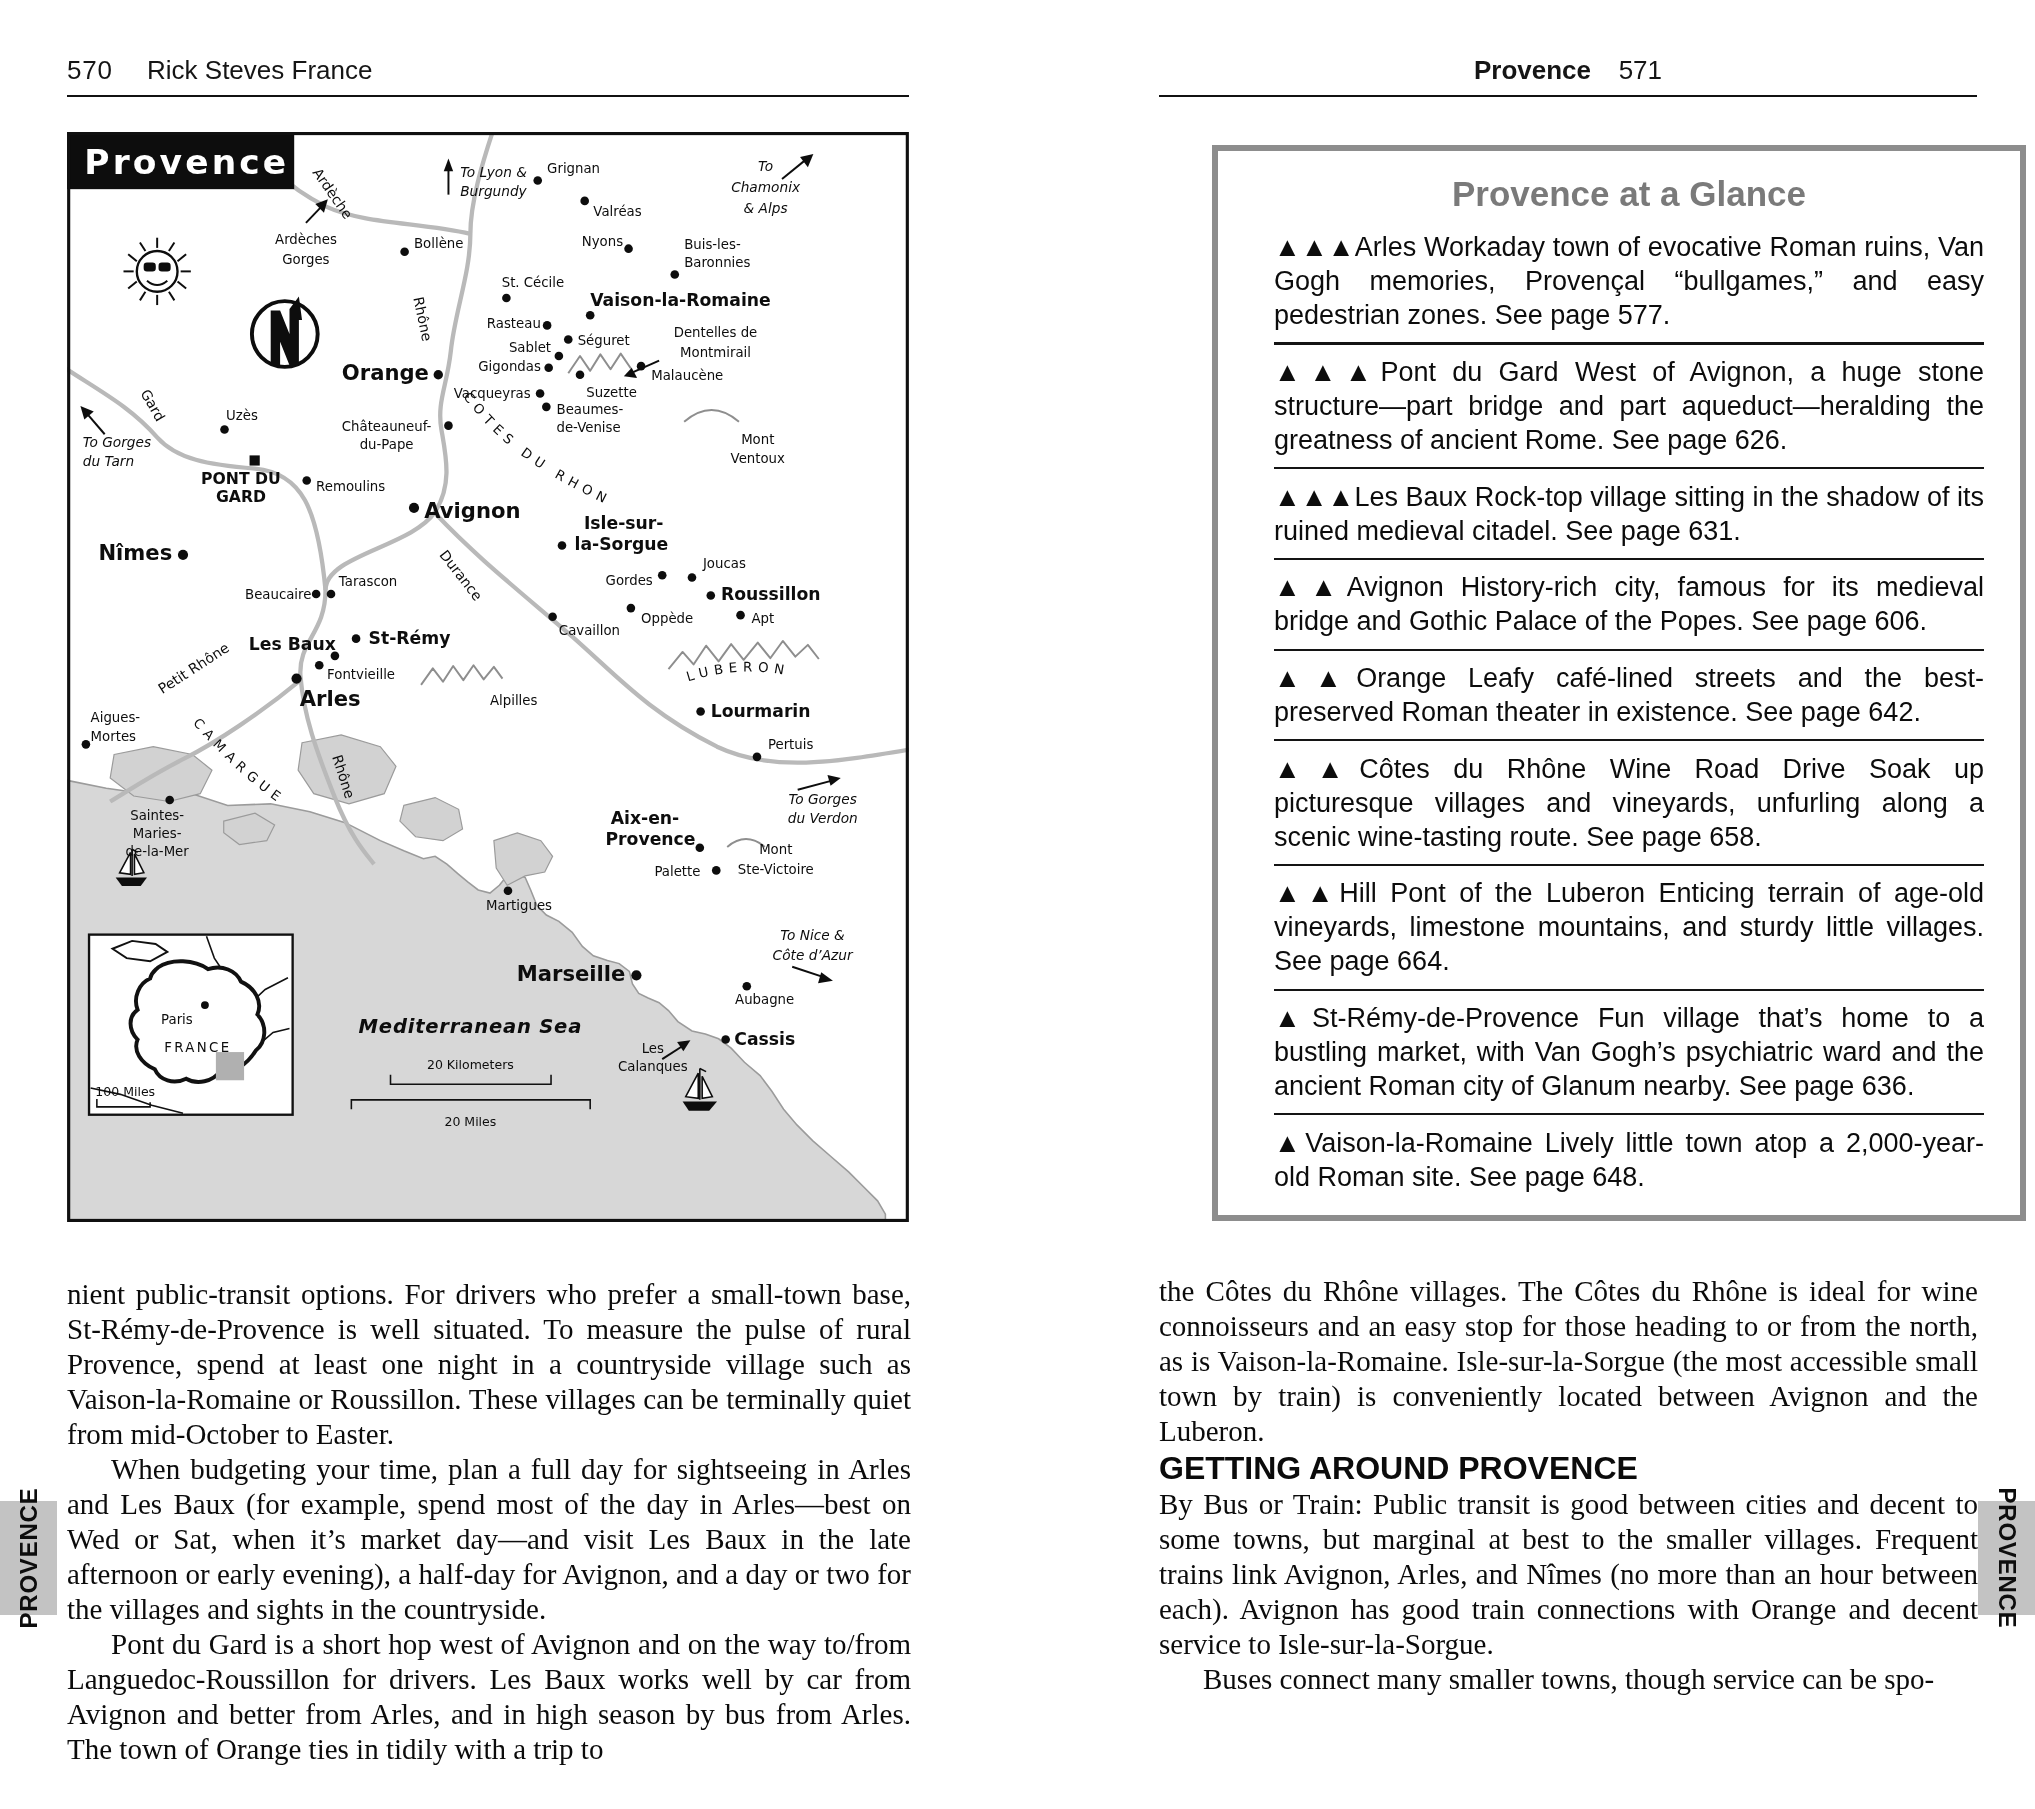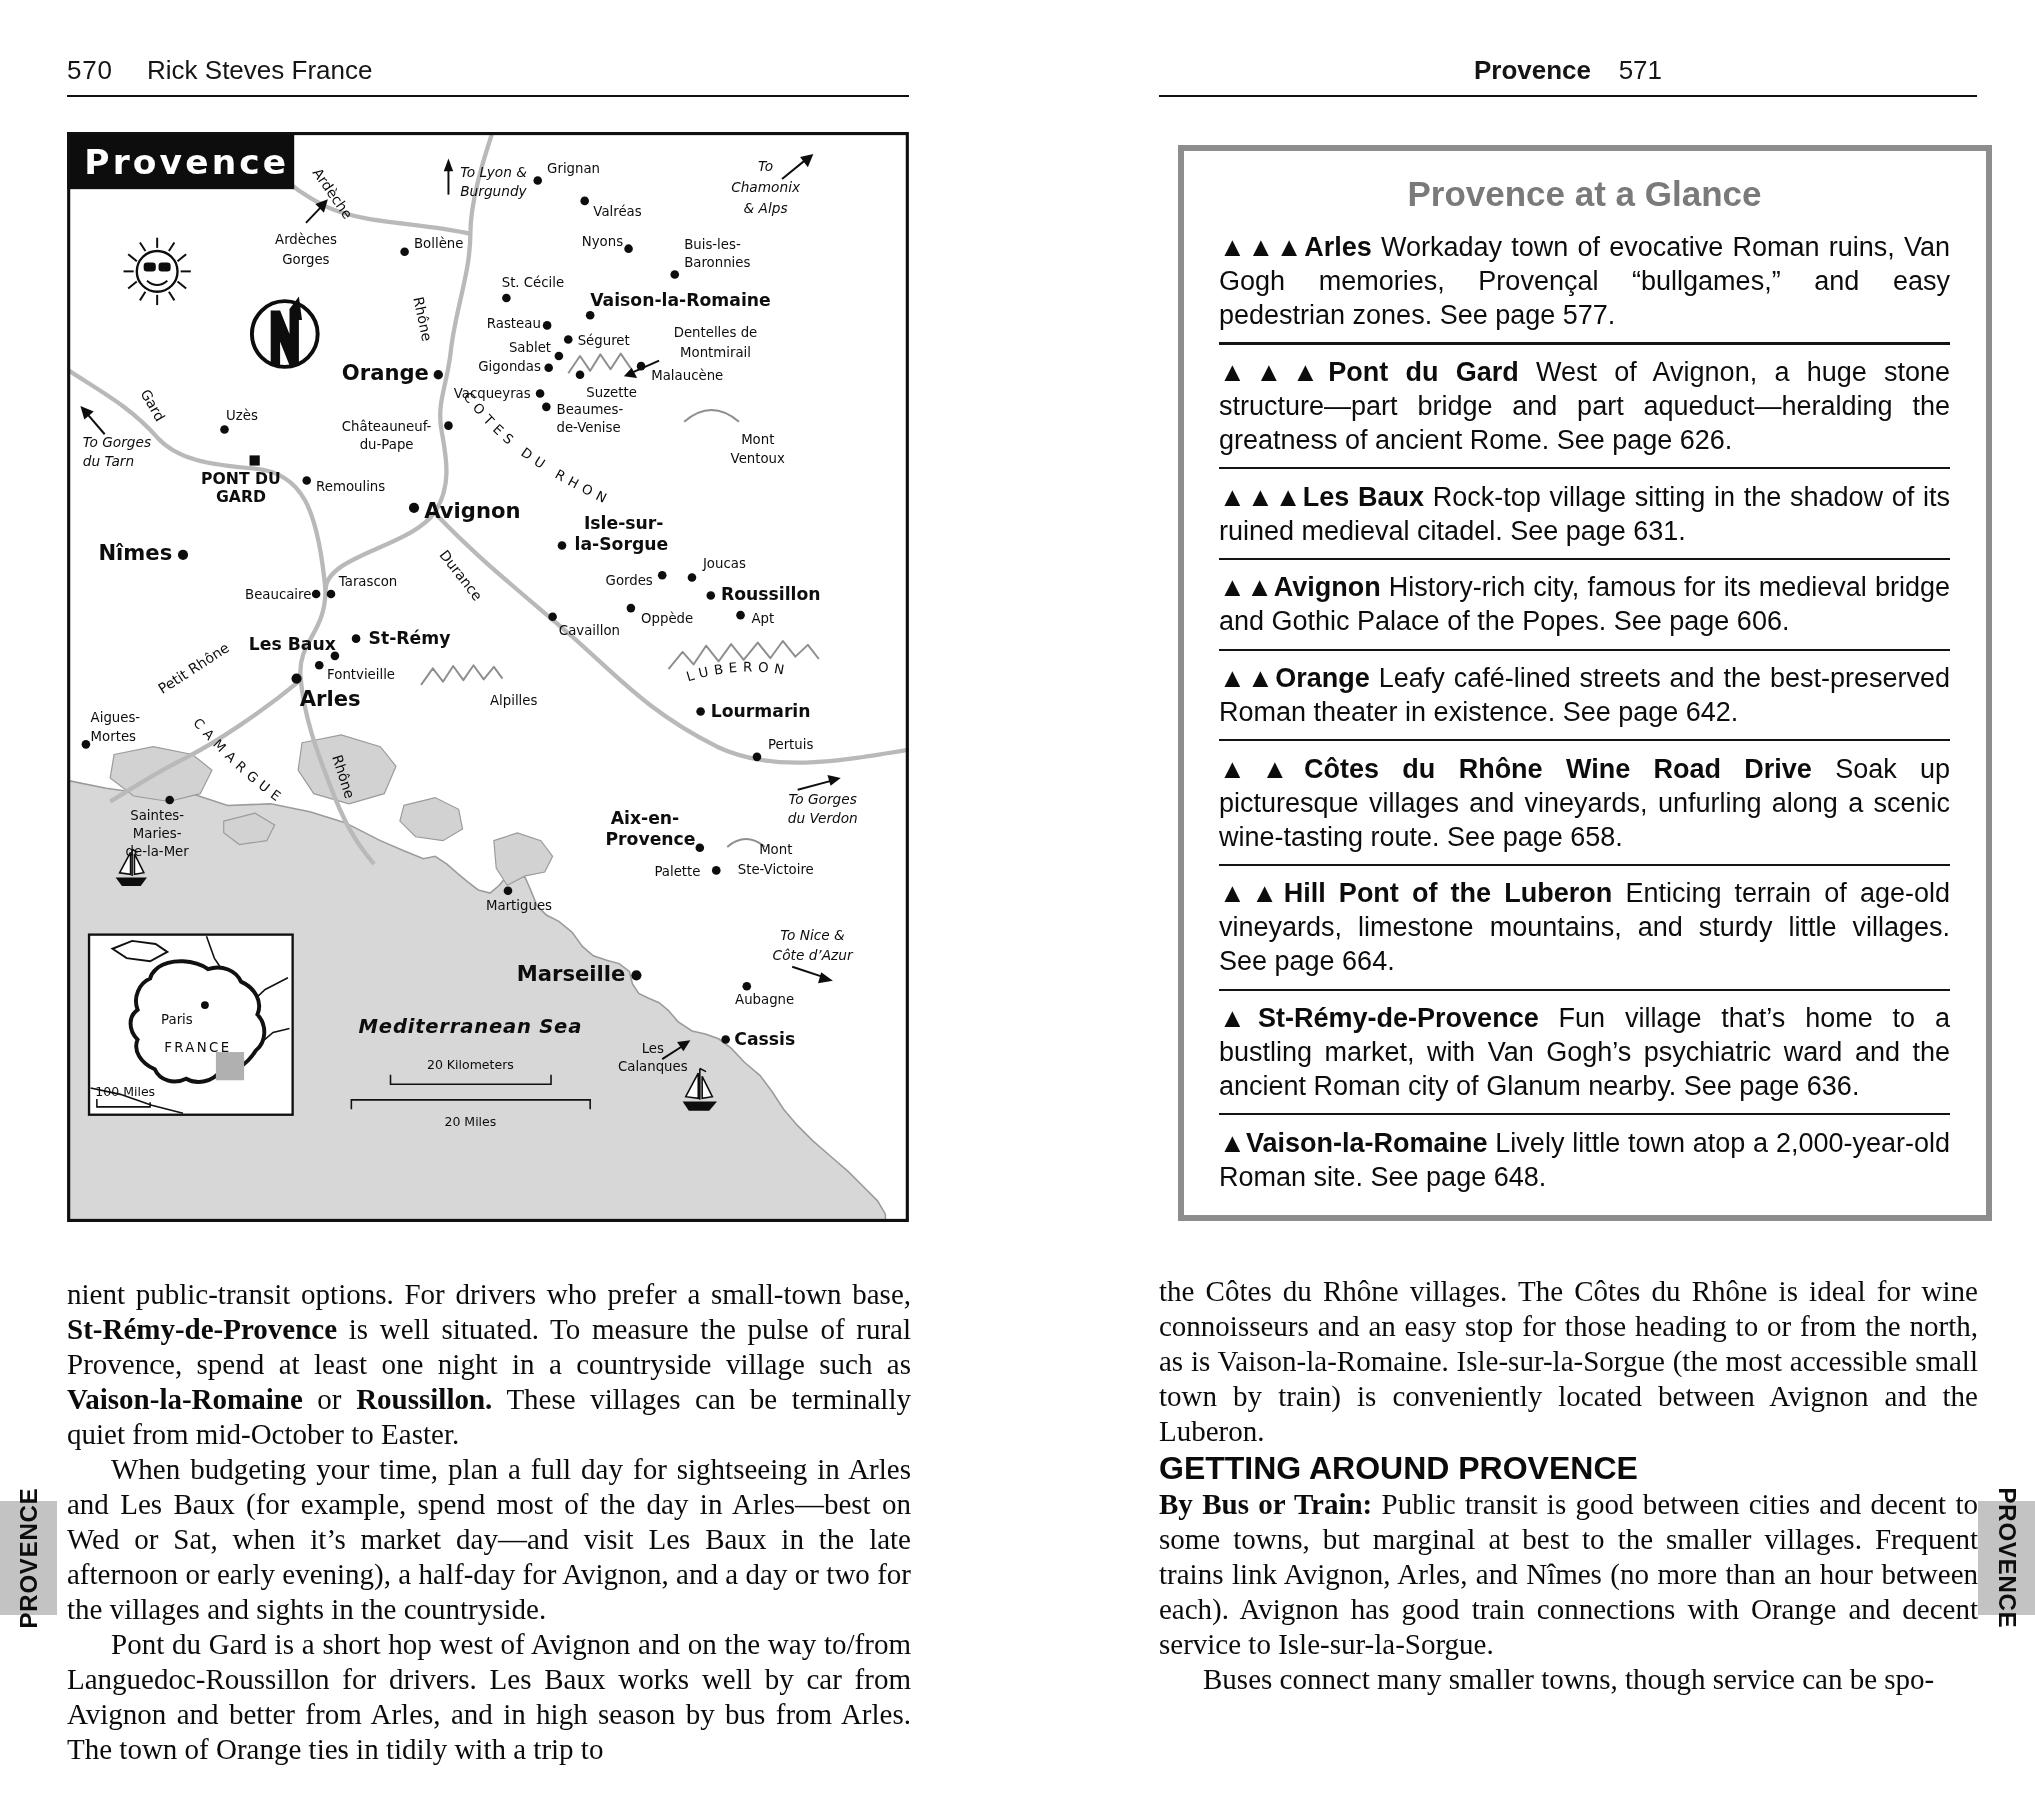--- a/index.html
+++ b/index.html
@@ -33,28 +33,28 @@
   #map .river{fill:none;stroke:#b9b9b9;stroke-width:5.5;}
   #map .ridge{fill:none;stroke:#8e8e8e;stroke-width:2.5;stroke-linejoin:round;}
   #map .sea{fill:#d7d7d7;stroke:#9b9b9b;stroke-width:2;}
   #map .land2{fill:#d2d2d2;stroke:#9b9b9b;stroke-width:1.5;}
   #map .arr{stroke:#0d0d0d;stroke-width:2.5;fill:none;}
   #map .arrh{fill:#0d0d0d;stroke:none;}
   #map .thin{fill:none;stroke:#111;stroke-width:2;}
   #map .mapborder{fill:none;stroke:#101010;stroke-width:4;}
 
   
-  #glance{position:absolute;left:1178px;top:145px;width:814px;height:1076px;
+  #glance{position:absolute;left:1212px;top:145px;width:814px;height:1076px;
           border:6.3px solid #8d8d8d;box-sizing:border-box;background:#fff;
-          padding:17px 36px 0 35px;overflow:hidden;}
+          padding:17px 36px 0 56px;overflow:hidden;}
   #glance h2{font-size:35px;line-height:39px;color:#7a7a7a;text-align:center;
              margin:6.3px 0 17px;font-weight:bold;}
   .g-entry{font-size:27px;line-height:34px;text-align:justify;margin:0;color:#0c0c0c;}
   .g-rule{height:2.3px;background:#141414;margin:10.2px 0;}
-  .b{font-weight:bold;}
+  .b{font-weight:normal;}
 
   
   .bodytext{position:absolute;font-family:"Liberation Serif",serif;font-size:29px;
             line-height:35px;text-align:justify;color:#0b0b0b;}
   #left-body{left:67px;top:1277px;width:844px;}
   #right-body{left:1159px;top:1274px;width:819px;}
   .bodytext p{margin:0;}
   .ind{text-indent:44px;}
   .section-heading{font-family:"Liberation Sans",sans-serif;font-weight:bold;
                    font-size:32px;line-height:38px;margin:27px 0 7.8px;text-align:left;}

